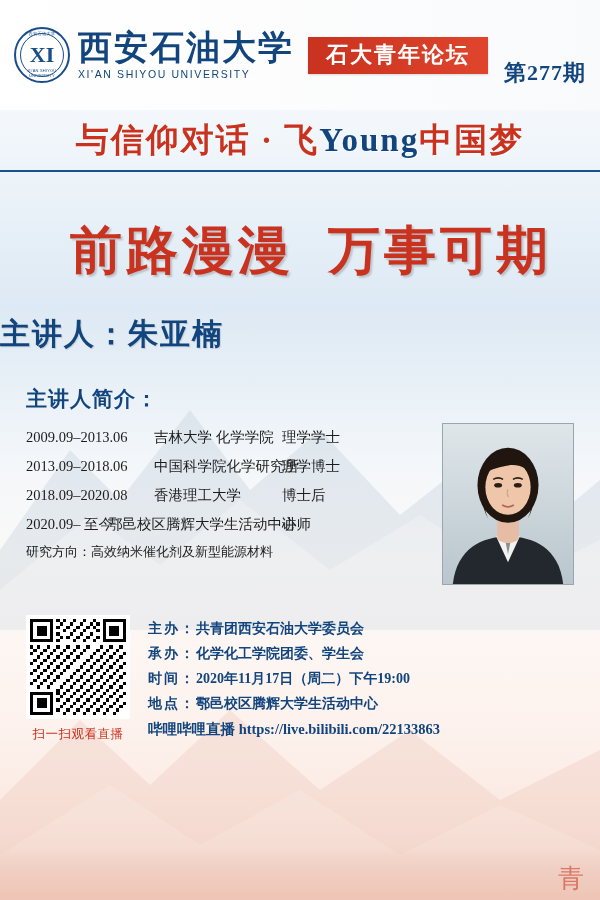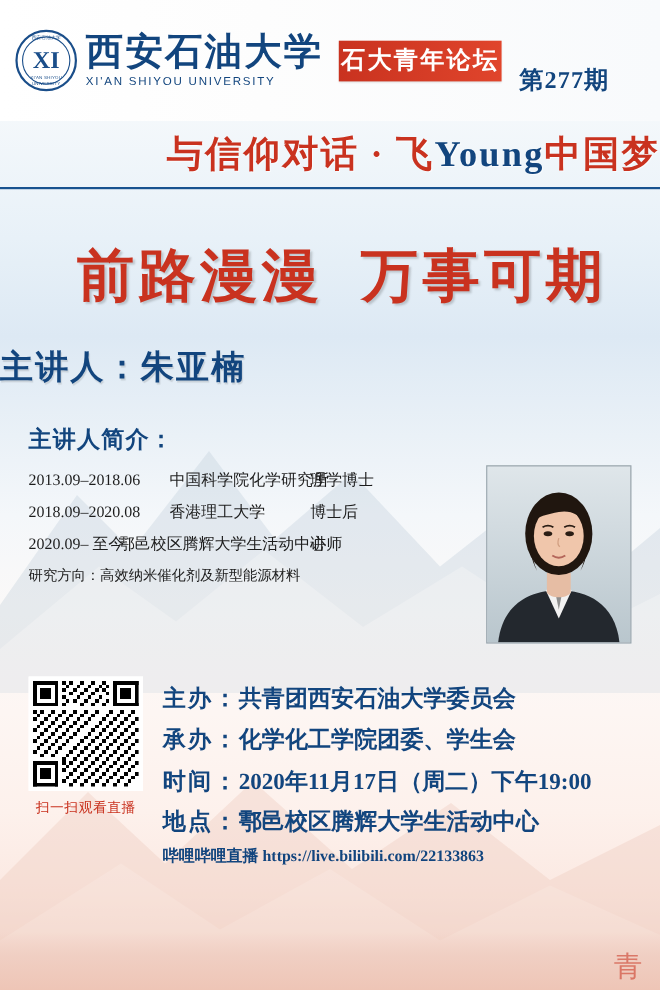--- a/index.html
+++ b/index.html
@@ -78,35 +78,35 @@
   }
   .forum-wrap {
     margin-left: 14px;
     display: flex; align-items: center; gap: 16px;
     flex: 1 1 auto;
   }
   .forum-title {
     font-family: "Liberation Serif", serif;
     font-size: 22px; font-weight: bold; color: #ffffff;
     background: linear-gradient(90deg,#c9321f,#e0452c);
-    padding: 3px 2px 4px; letter-spacing: 2px;
+    padding: 3px 18px 4px; letter-spacing: 2px;
     white-space: nowrap;
     box-shadow: 0 1px 2px rgba(0,0,0,.15);
   }
   .issue {
     font-family: "Liberation Serif", serif;
     font-size: 22px; font-weight: bold; color: #12457e;
     letter-spacing: 1px; white-space: nowrap; margin-top: 36px;
   }
 
   
   .slogan-band {
     position: relative;
     height: 62px;
-    display: flex; align-items: center; justify-content: flex-end;
+    display: flex; align-items: center; justify-content: center;
     border-bottom: 2px solid #17528f;
   }
   .slogan {
     font-family: "Liberation Serif", serif;
     font-size: 33px; font-weight: bold;
     color: #c9321f; letter-spacing: 2px;
     white-space: nowrap;
     text-shadow: 1px 1px 0 rgba(255,255,255,.6);
   }
   .slogan .blue { color: #12457e; }
@@ -199,21 +199,21 @@
   }
   .qr svg { display: block; width: 100%; height: 100%; }
   .qr-cap {
     margin-top: 7px;
     font-family: "Liberation Serif", serif;
     font-size: 12.5px; color: #c9321f; letter-spacing: .5px;
   }
   .info-lines { flex: 1 1 auto; padding-top: 2px; }
   .info-line {
     font-family: "Liberation Serif", serif;
-    font-size: 21px; color: #12457e; font-weight: bold;
+    font-size: 14px; color: #12457e; font-weight: bold;
     line-height: 1.78; white-space: nowrap;
   }
   .info-line .lbl { letter-spacing: 2px; }
   .info-line.small { font-size: 14.5px; }
 
   
   .footer {
     position: absolute; left: 0; bottom: 0; width: 100%; height: 52px;
     background: linear-gradient(180deg, rgba(243,214,203,0) 0%, #f0cfc3 40%, #eec5b6 100%);
     overflow: hidden;
@@ -270,20 +270,23 @@
   </div>
 
   <div class="speaker-line">
     <span>主讲人：</span><span>朱亚楠</span>
   </div>
 
   <div class="bio-section">
     <div class="bio-head">主讲人简介：</div>
     <div class="bio-body">
       <div class="bio-left">
+        <div class="bio-row r1">
+          <span class="dates">2009.09–2013.06</span><span class="org">吉林大学 化学学院</span><span class="deg">理学学士</span>
+        </div>
         <div class="bio-row r2">
           <span class="dates">2013.09–2018.06</span><span class="org">中国科学院化学研究所</span><span class="deg">理学博士</span>
         </div>
         <div class="bio-row r3">
           <span class="dates">2018.09–2020.08</span><span class="org">香港理工大学</span><span class="deg">博士后</span>
         </div>
         <div class="bio-row r4">
           <span class="dates">2020.09– 至今</span><span class="org">鄠邑校区腾辉大学生活动中心</span><span class="deg">讲师</span>
         </div>
         <div class="bio-direction">研究方向：高效纳米催化剂及新型能源材料</div>

